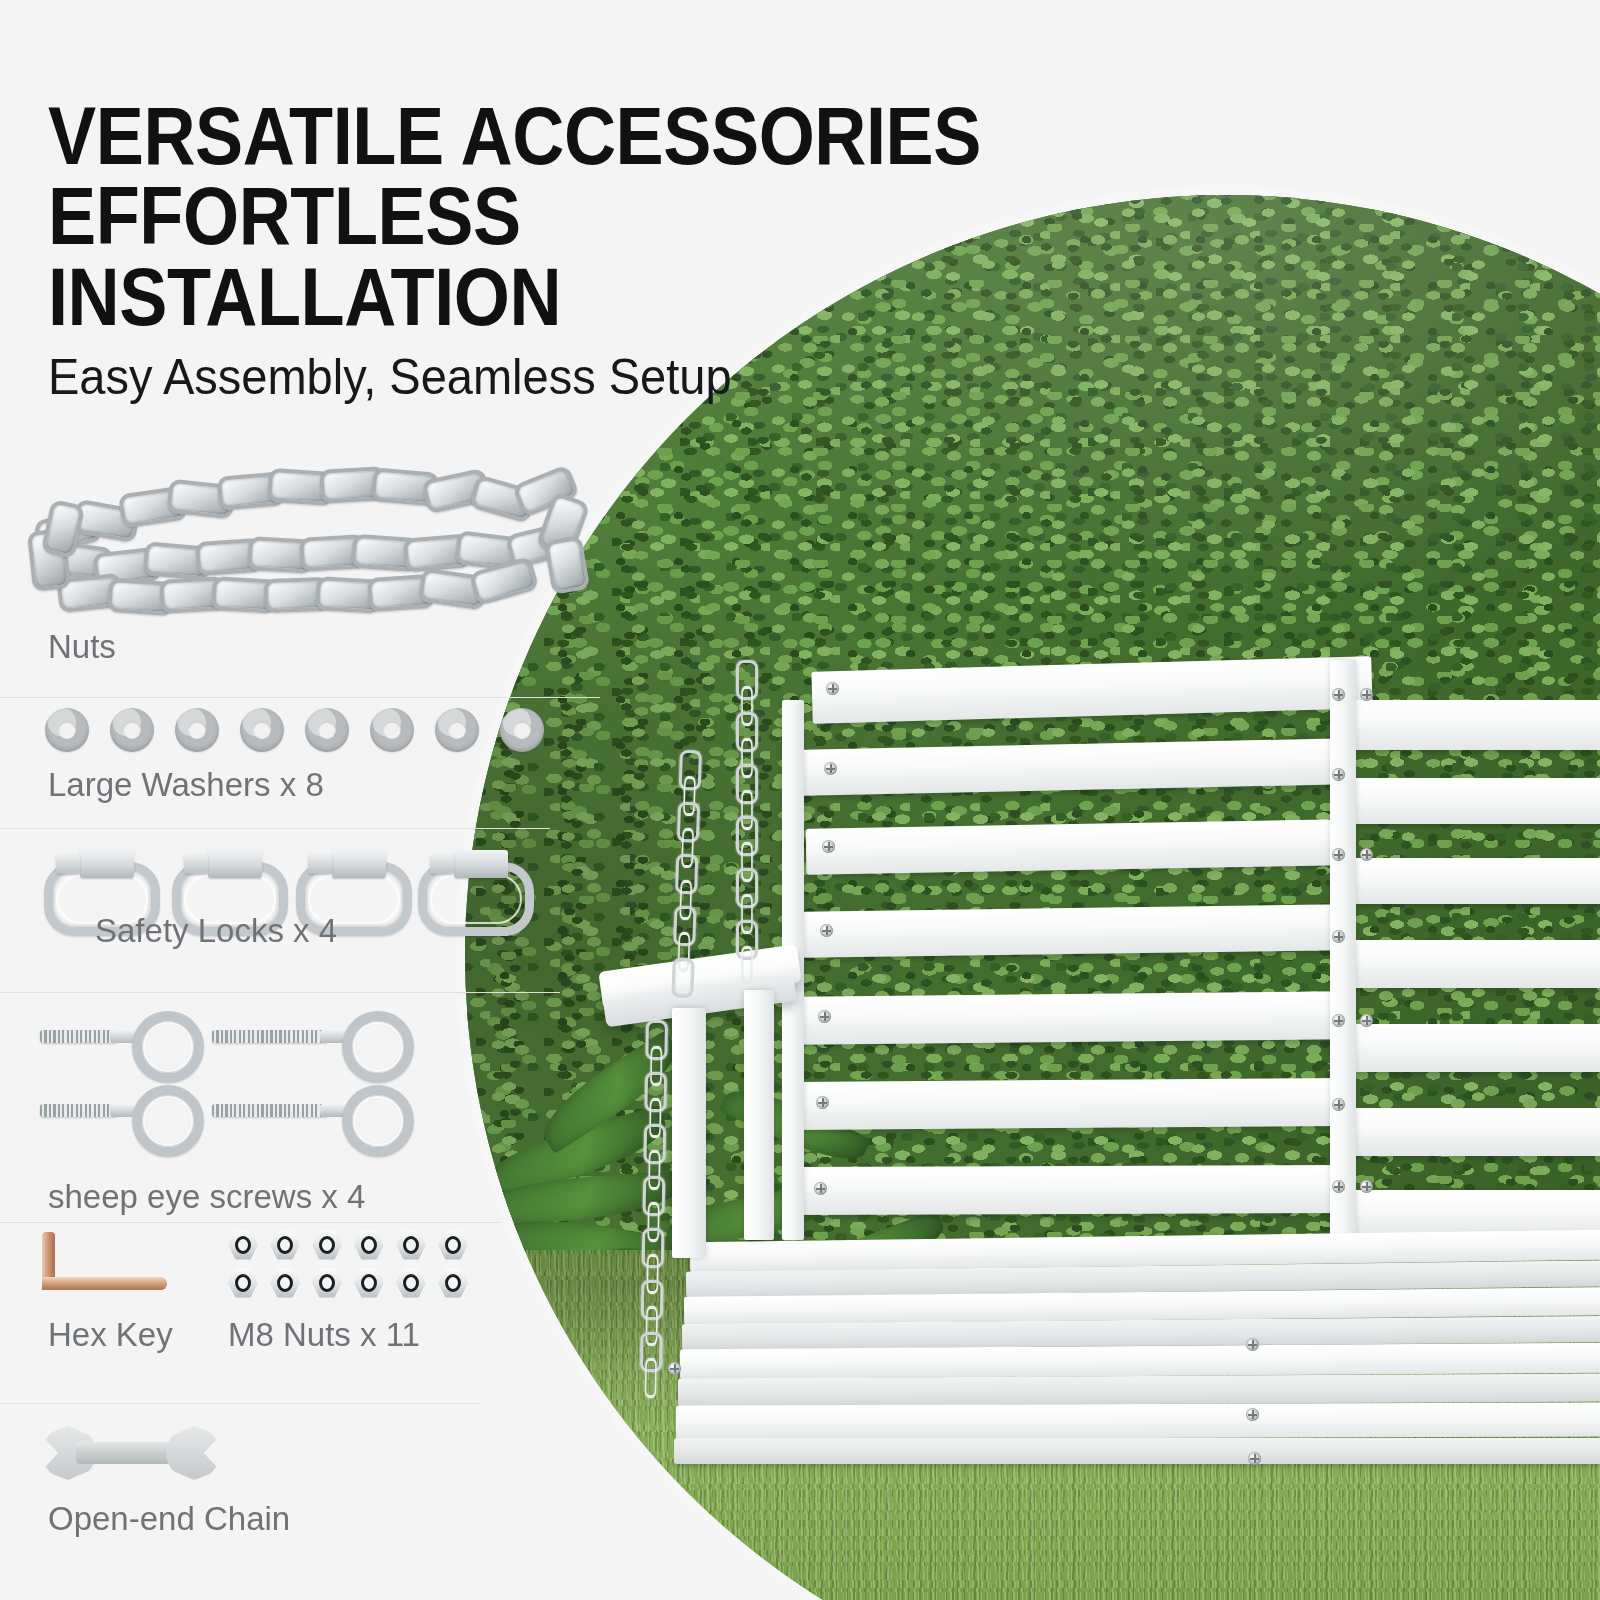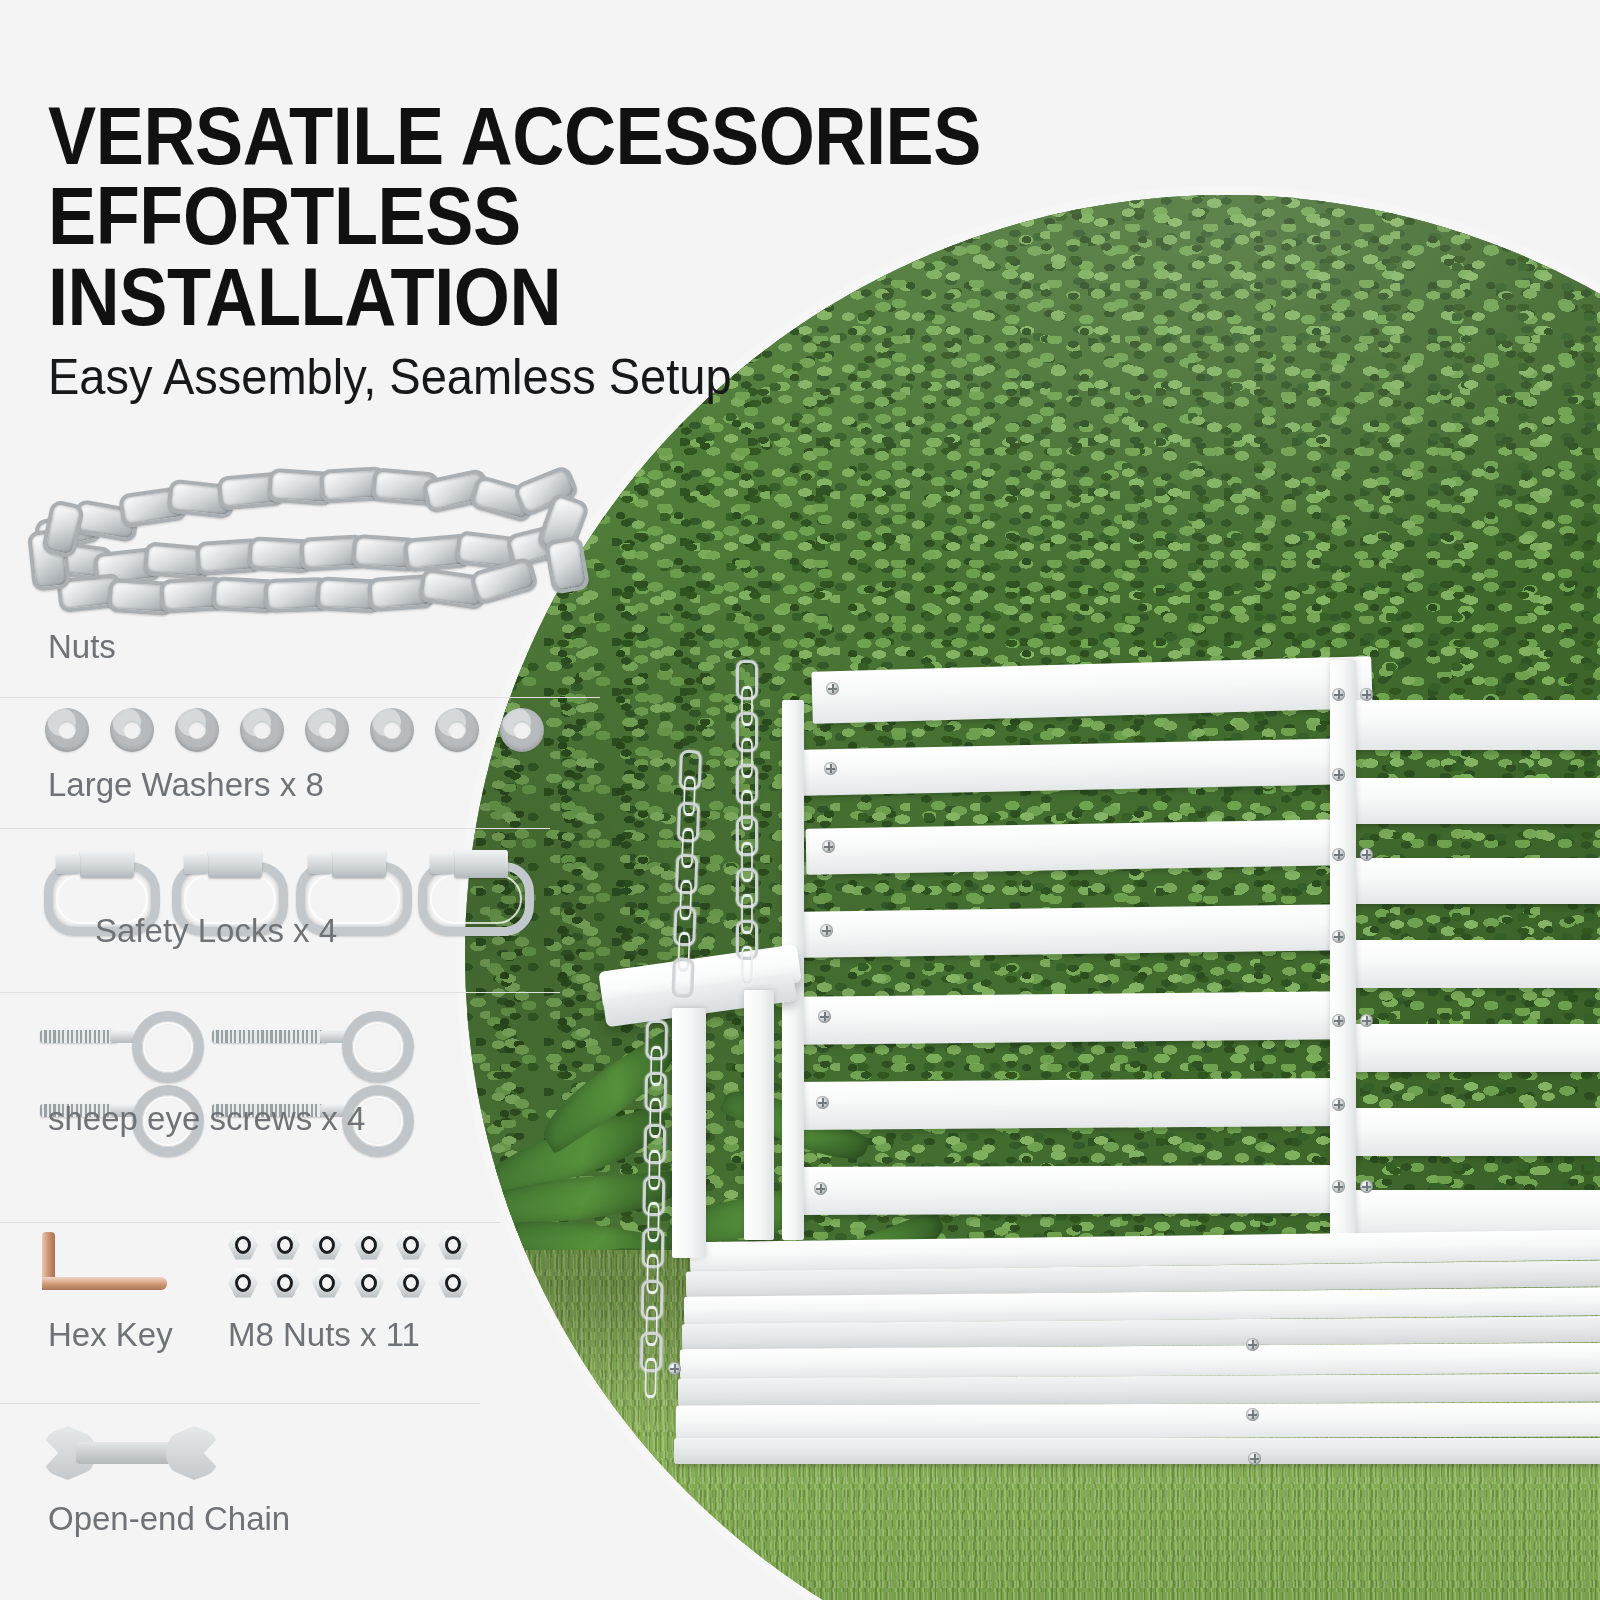--- a/index.html
+++ b/index.html
@@ -596,21 +596,21 @@
         <div class="eye-shaft" style="width:78px;"></div>
         <div class="eye-neck" style="left:70px; width:28px;"></div>
         <div class="eye-ring" style="left:92px;"></div>
       </div>
       <div class="eye" style="position:absolute; left:212px; top:1082px; width:190px;">
         <div class="eye-shaft" style="width:116px;"></div>
         <div class="eye-neck" style="left:108px; width:28px;"></div>
         <div class="eye-ring" style="left:130px;"></div>
       </div>
     </div>
-    <div class="acc-label" style="left:48px; top:1100px;">sheep eye screws x 4</div>
+    <div class="acc-label" style="left:48px; top:1178px;">sheep eye screws x 4</div>
     <div class="divider" style="top:1222px; width:500px;"></div>
 
     <div class="hexkey" style="left:42px; top:1232px; width:140px; height:62px;">
       <div class="arm-v"></div>
       <div class="arm-h"></div>
     </div>
     <div class="acc-label" style="left:48px; top:1316px;">Hex Key</div>
 
     <div>
       <div class="nut" style="position:absolute; left:228px; top:1230px;"></div>

